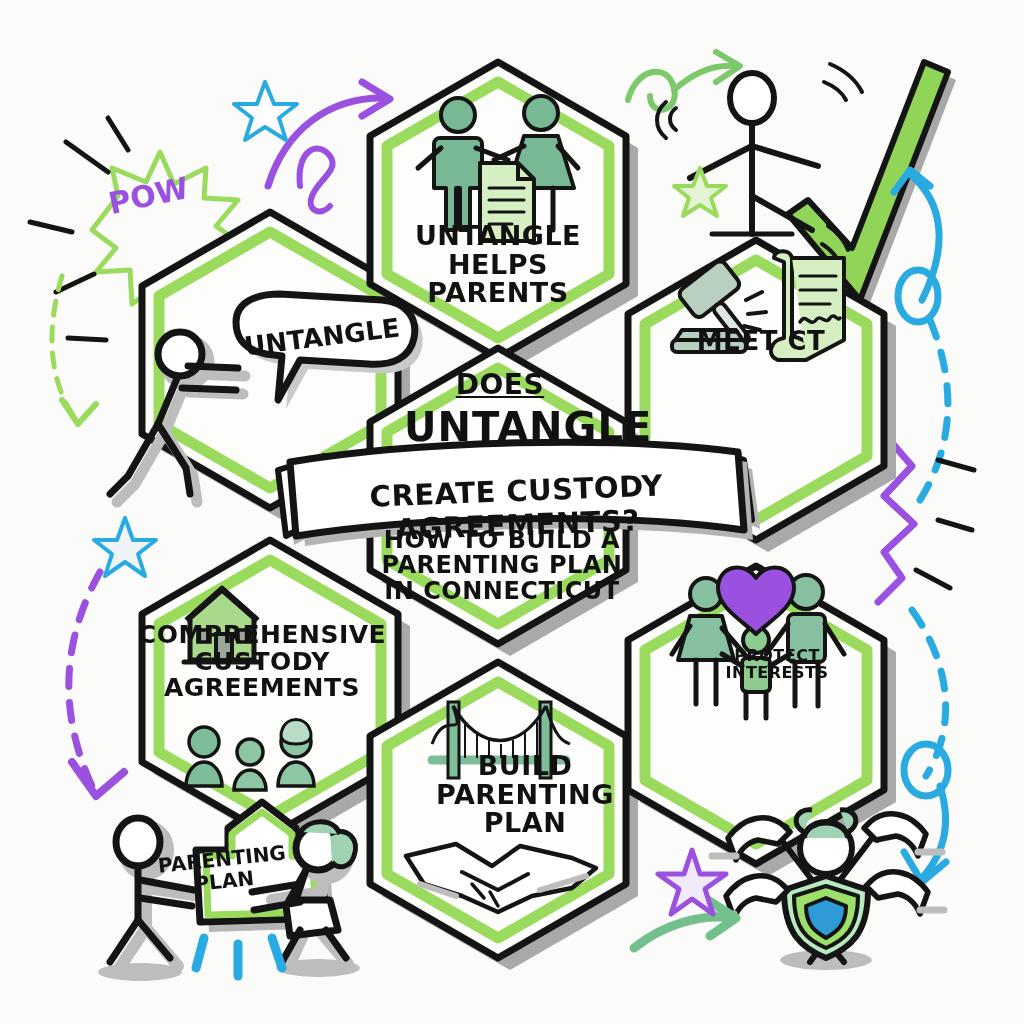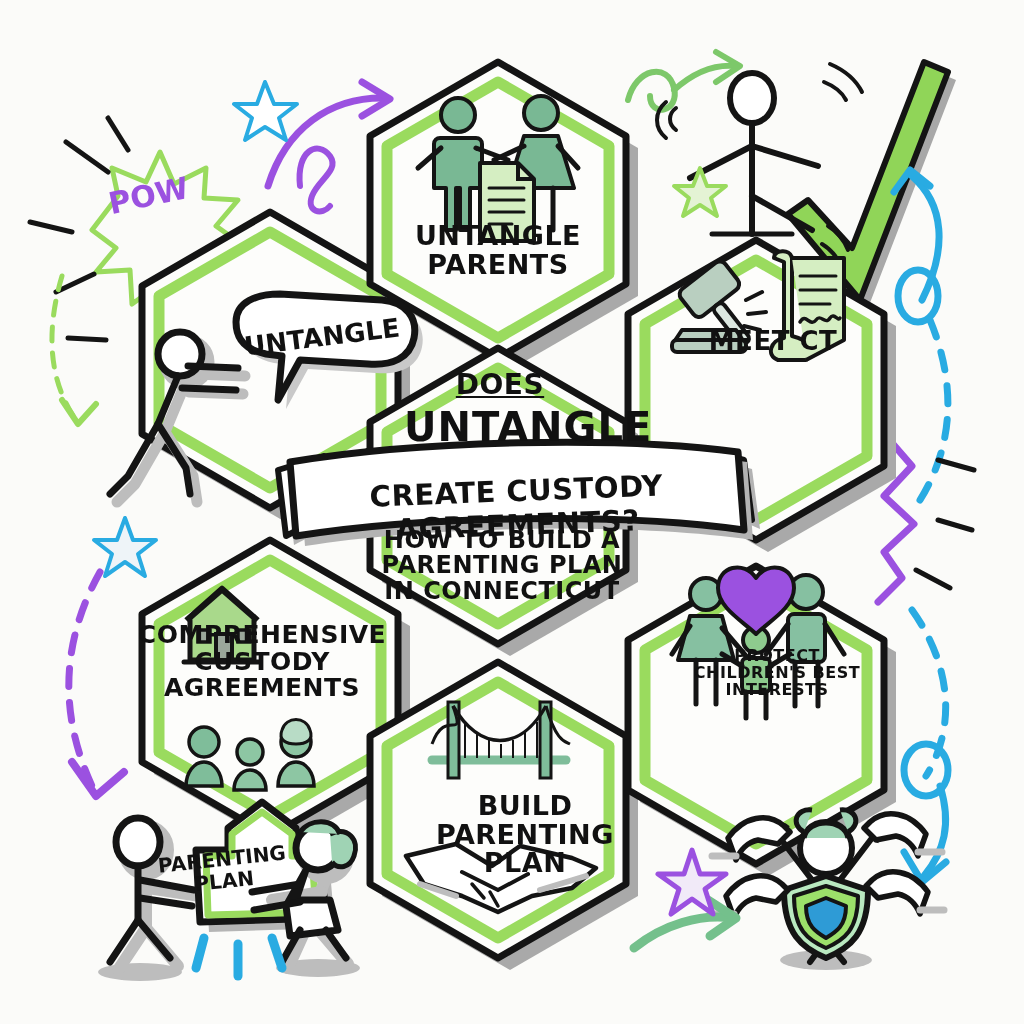--- a/index.html
+++ b/index.html
@@ -22,26 +22,26 @@
     font-weight:bold;
     color:#111111;
     letter-spacing:0.5px;
     line-height:1.06;
     text-transform:uppercase;
     pointer-events:none;
   }
   .hl-line{display:block;white-space:nowrap;}
 
   #lbl-top{ left:378px; top:222px; width:240px; font-size:27px; }
-  #lbl-right{ left:636px; top:328px; width:250px; font-size:26px;margin-left:12px; }
+  #lbl-right{ left:636px; top:328px; width:250px; font-size:26px; }
   #lbl-center-top{ left:390px; top:370px; width:220px; font-size:27px;text-decoration:underline; }
   #lbl-center-sub{ left:372px; top:528px; width:260px; font-size:24px; }
   #lbl-bleft{ left:128px; top:622px; width:268px; font-size:25px; }
   #lbl-bright{ left:652px; top:648px; width:250px; font-size:16px; }
-  #lbl-bcenter{ left:420px; top:752px; width:210px; font-size:27px;margin-top:40px; }
+  #lbl-bcenter{ left:420px; top:752px; width:210px; font-size:27px; }
 
   .banner-top{
     position:absolute;left:404px;top:404px;width:230px;
     text-align:center;font-size:40px;font-weight:bold;color:#111;
     font-family:"DejaVu Sans",sans-serif;letter-spacing:1px;
     pointer-events:none;
   }
   .banner-bot{
     position:absolute;left:282px;top:474px;width:470px;
     text-align:center;font-size:29px;font-weight:bold;color:#111;
@@ -478,20 +478,21 @@
              L658 874 L684 874 Z" fill="#F1EAF8" stroke="#9B51E0" stroke-width="5" stroke-linejoin="round"></path>
   </g>
 </svg>
 
 <div class="pow-text">POW</div>
 
 <div class="bubble-text">UNTANGLE</div>
 
 <div class="hexlabel" id="lbl-top">
   <span class="hl-line">UNTANGLE</span>
+  <span class="hl-line">HELPS</span>
   <span class="hl-line">PARENTS</span>
 </div>
 
 <div class="hexlabel" id="lbl-right">
   <span class="hl-line">MEET CT</span>
 </div>
 
 <div class="hexlabel" id="lbl-center-top">
   <span class="hl-line" style="font-size:28px">DOES</span>
 </div>
@@ -513,21 +514,20 @@
 </div>
 
 <div class="hexlabel" id="lbl-bcenter">
   <span class="hl-line">BUILD</span>
   <span class="hl-line">PARENTING</span>
   <span class="hl-line">PLAN</span>
 </div>
 
 <div class="hexlabel" id="lbl-bright">
   <span class="hl-line">PROTECT</span>
-  <span class="hl-line">CHILDREN'S BEST</span>
   <span class="hl-line">INTERESTS</span>
 </div>
 
 <div class="sign-text">
   <span class="hl-line">PARENTING</span>
   <span class="hl-line">PLAN</span>
 </div>
 
 </div>
 

